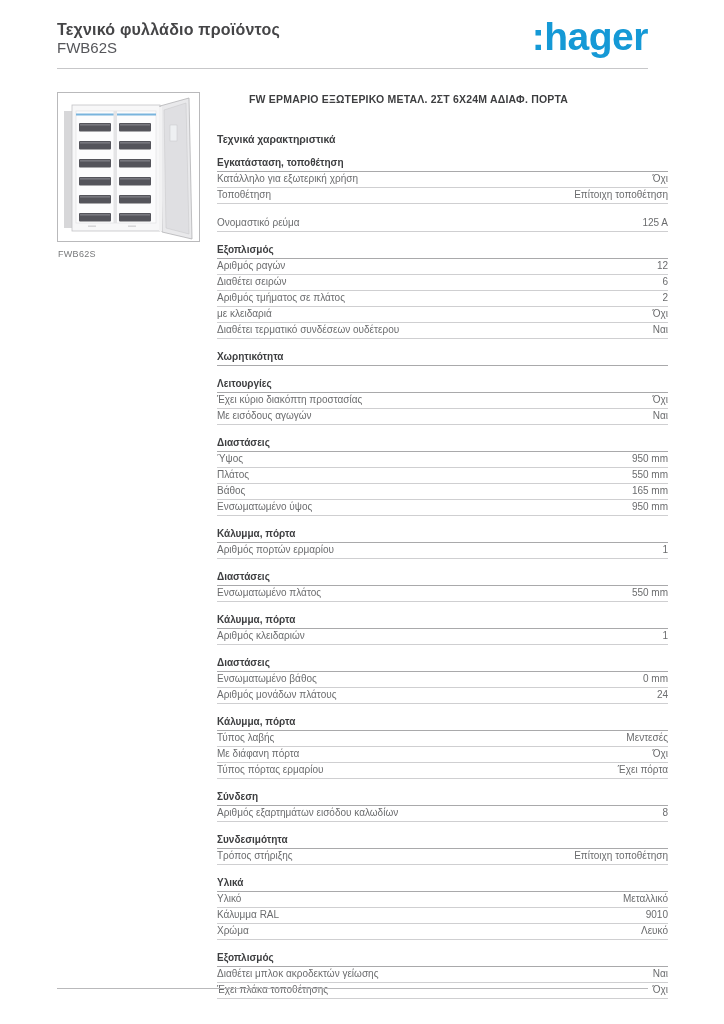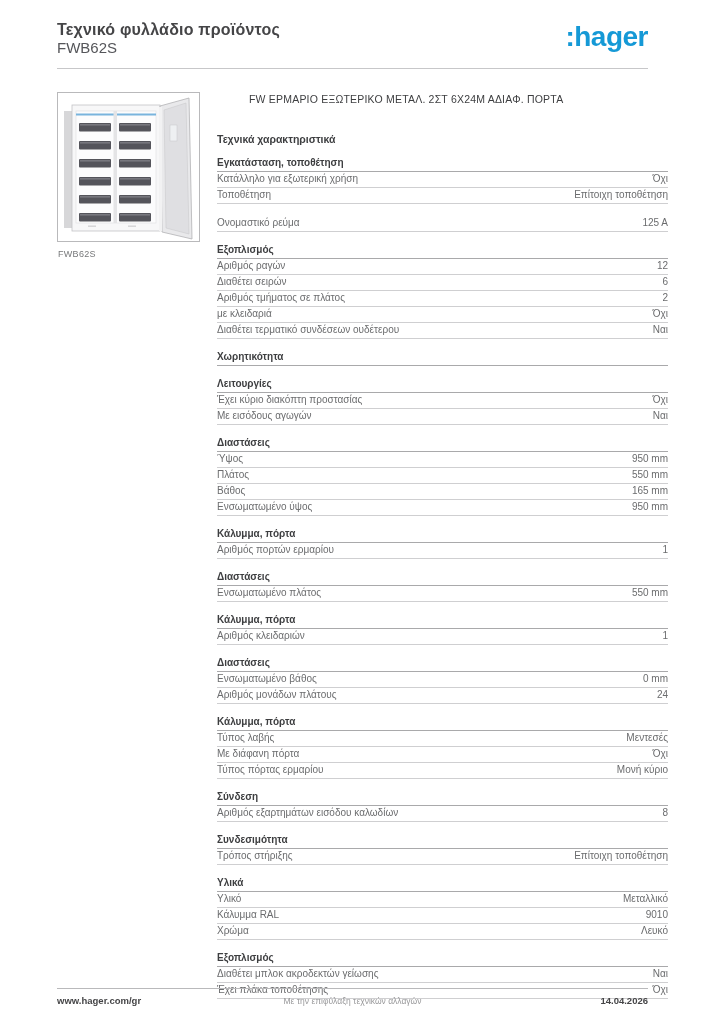--- a/index.html
+++ b/index.html
@@ -10,33 +10,33 @@
     font-family:"Liberation Sans","DejaVu Sans",sans-serif;
     color:#3d3e40;
     overflow:hidden;
   }
   
   .header{position:absolute;left:57px;top:20px;right:56px;}
   .doc-type{font-size:16px;font-weight:bold;color:#454547;line-height:19px;letter-spacing:.2px;}
   .doc-code{font-size:15px;color:#55565a;line-height:18px;}
   .logo{
     position:absolute;right:0;top:0;
-    font-size:28px;font-weight:bold;letter-spacing:-.5px;
+    font-size:39px;font-weight:bold;letter-spacing:-.5px;
     line-height:34px;
   }
   .header-rule{position:absolute;left:57px;right:56px;top:68px;height:1px;background:#c7c7c9;}
   
   .image-box{
     position:absolute;left:57px;top:92px;width:143px;height:150px;
     border:1px solid #b9b9bb;background:#ffffff;box-sizing:border-box;
   }
   .image-caption{position:absolute;left:58px;top:249px;font-size:9px;color:#77787a;letter-spacing:.3px;}
   
   .main{position:absolute;left:217px;top:93px;width:451px;}
-  .product-title{font-size:10.5px;font-weight:normal;color:#3d3e40;line-height:12px;letter-spacing:.2px;padding-left:32px;}
+  .product-title{font-size:10.5px;font-weight:bold;color:#3d3e40;line-height:12px;letter-spacing:.2px;padding-left:32px;}
   .specs-heading{font-size:10.5px;font-weight:bold;color:#3d3e40;margin-top:28px;line-height:12px;}
   .section{margin-top:12px;}
   .section-title{
     font-size:10px;font-weight:bold;color:#3d3e40;
     padding-bottom:3px;border-bottom:1px solid #a9a9ab;line-height:11px;
   }
   .spec-row{
     display:flex;justify-content:space-between;align-items:flex-end;
     font-size:10px;color:#6b6c6e;
     padding:2px 0 2.5px 0;border-bottom:1px solid #cfcfd1;line-height:10.5px;
@@ -262,21 +262,21 @@
     <span class="val">Μεντεσές</span>
   </div>
 
   <div class="spec-row">
     <span class="lbl">Με διάφανη πόρτα</span>
     <span class="val">Όχι</span>
   </div>
 
   <div class="spec-row">
     <span class="lbl">Τύπος πόρτας ερμαρίου</span>
-    <span class="val">Μονή κύριο</span>
+    <span class="val">Έχει πόρτα</span>
   </div>
 </div>
 
   <div class="section">
     <div class="section-title">Σύνδεση</div>
 
   <div class="spec-row">
     <span class="lbl">Αριθμός εξαρτημάτων εισόδου καλωδίων</span>
     <span class="val">8</span>
   </div>
@@ -320,19 +320,14 @@
 
   <div class="spec-row">
     <span class="lbl">Έχει πλάκα τοποθέτησης</span>
     <span class="val">Όχι</span>
   </div>
 </div>
 </div>
   </div>
 
   <div class="footer-rule"></div>
-  <div class="footer">
-    <div class="footer-url">www.hager.com/gr</div>
-    <div class="footer-disclaimer">Με την επιφύλαξη τεχνικών αλλαγών</div>
-    <div class="footer-date">14.04.2026</div>
-  </div>
 
 </div>
 
 </body></html>

